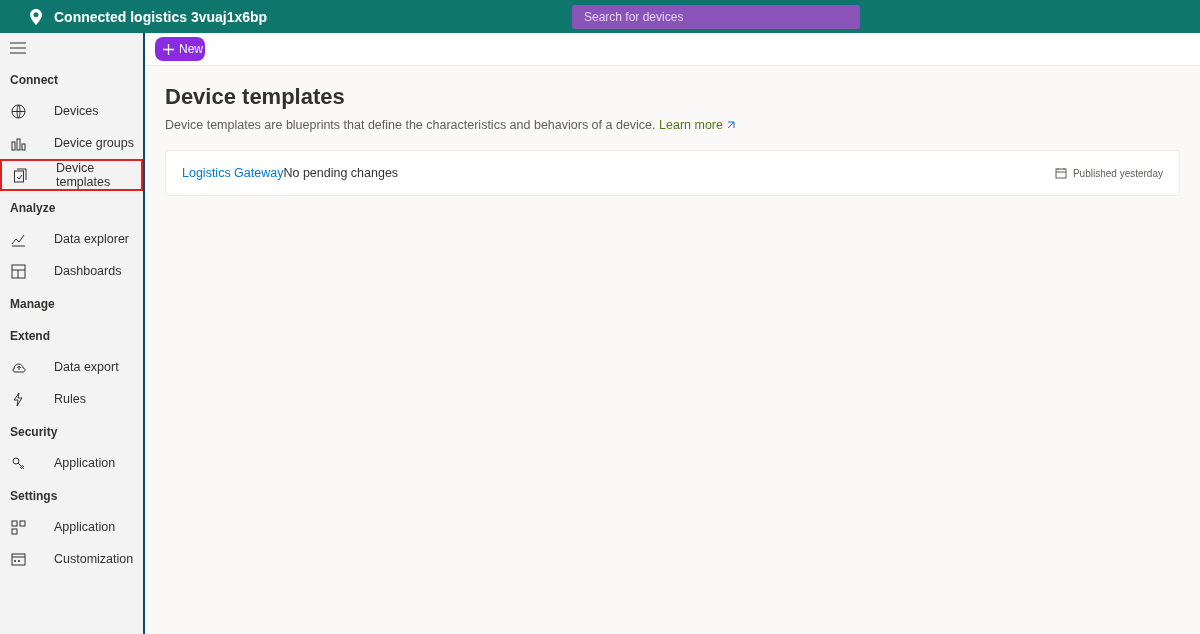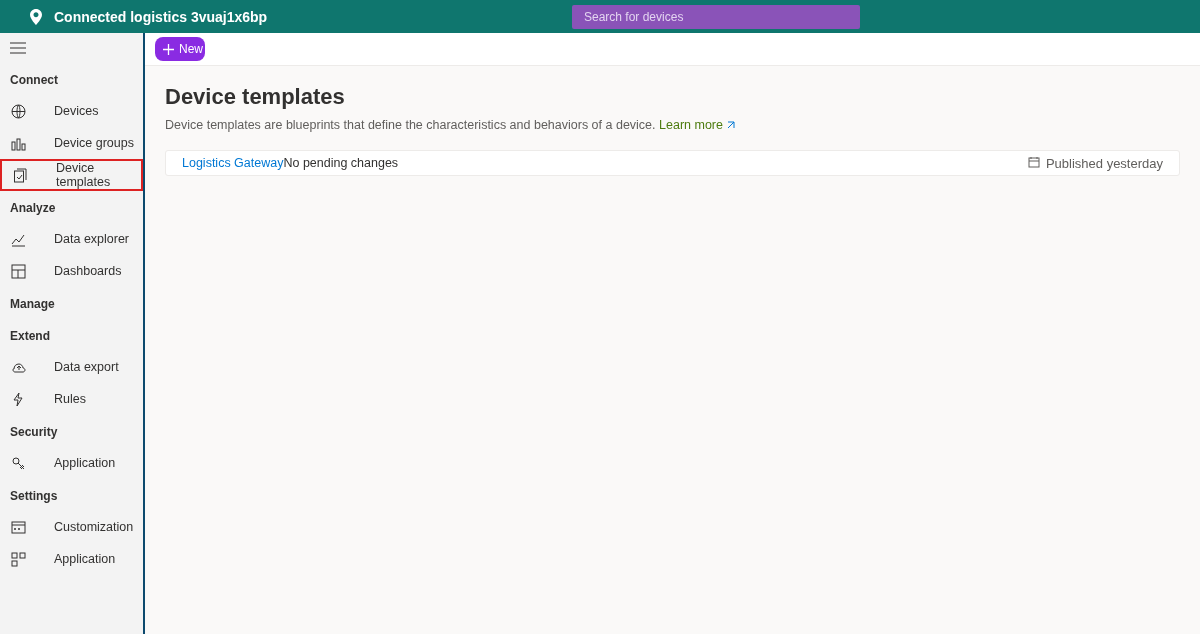--- a/index.html
+++ b/index.html
@@ -17,24 +17,24 @@
   .nav-item { display:flex; align-items:center; height:32px; padding-left:10px; gap:28px; font-size:12.5px; cursor:pointer; }
   .nav-item.sel { border:2px solid #d22; }
   .nav-icon { width:16px; height:16px; display:flex; align-items:center; justify-content:center; flex-shrink:0; }
   .main { flex:1; background:#faf9f8; display:flex; flex-direction:column; }
   .toolbar { height:33px; background:#fff; border-bottom:1px solid #edebe9; display:flex; align-items:center; padding-left:10px; }
   .new-btn { height:24px; background:#8a2be2; color:#fff; border:none; border-radius:8px; font-size:12px; padding:0 2px 0 8px; display:flex; align-items:center; gap:5px; cursor:pointer; }
   .content { padding:18px 20px; }
   .page-title { font-size:22px; font-weight:600; margin-bottom:8px; }
   .page-desc { font-size:12.5px; color:#605e5c; margin-bottom:18px; }
   .page-desc a { color:#4d7c0f; text-decoration:none; }
-  .card { background:#fff; border:1px solid #edebe9; border-radius:3px; height:26px; display:flex; align-items:center; padding:9px 16px; }
+  .card { background:#fff; border:1px solid #edebe9; border-radius:3px; height:46px; display:flex; align-items:center; padding:9px 16px; }
   .card .tname { color:#0078d4; font-size:12.5px; cursor:pointer; }
   .card .mid { flex:1; text-align:left; font-size:12.5px; color:#323130; }
-  .card .pub { font-size:13px; color:#605e5c; display:flex; align-items:flex-start; gap:6px; }
+  .card .pub { font-size:10px; color:#605e5c; display:flex; align-items:center; gap:6px; }
   svg { display:block; }
   .ext-icon { display:inline-flex; align-items:center; margin-left:2px; position:relative; top:2px; }
 </style>
 </head>
 <body>
 
 <div class="header">
   <span class="loc-icon">
     <svg width="12" height="16" viewBox="0 0 12 16">
         <path fill="#fff" d="M6 0C2.7 0 0 2.6 0 5.8 0 10 6 16 6 16s6-6 6-10.2C12 2.6 9.3 0 6 0zm0 8.2c-1.4 0-2.5-1.1-2.5-2.5S4.6 3.2 6 3.2 8.5 4.3 8.5 5.7 7.4 8.2 6 8.2z"></path>
@@ -134,37 +134,37 @@
             <path d="M7 7l6 6m-2-4l2 2m-4-0l2 2" stroke="#323130"></path>
           </svg>
       </span>
       <span>Application</span>
     </div>
 
     <div class="section-h">Settings</div>
     <div class="nav-item">
       <span class="nav-icon">
         <svg width="15" height="15" viewBox="0 0 15 15">
+            <rect x="1" y="1" width="5" height="5" fill="none" stroke="#323130"></rect>
+            <rect x="9" y="1" width="5" height="5" fill="none" stroke="#323130"></rect>
+            <rect x="1" y="9" width="5" height="5" fill="none" stroke="#323130"></rect>
+          </svg>
+      </span>
+      <span>Application</span>
+    </div>
+    <div class="nav-item">
+      <span class="nav-icon">
+        <svg width="15" height="15" viewBox="0 0 15 15">
             <rect x="1" y="2" width="13" height="11" fill="none" stroke="#323130"></rect>
             <path d="M1 5h13" stroke="#323130"></path>
             <circle cx="4" cy="9" r="1" fill="#323130"></circle>
             <circle cx="8" cy="9" r="1" fill="#323130"></circle>
           </svg>
       </span>
       <span>Customization</span>
-    </div>
-    <div class="nav-item">
-      <span class="nav-icon">
-        <svg width="15" height="15" viewBox="0 0 15 15">
-            <rect x="1" y="1" width="5" height="5" fill="none" stroke="#323130"></rect>
-            <rect x="9" y="1" width="5" height="5" fill="none" stroke="#323130"></rect>
-            <rect x="1" y="9" width="5" height="5" fill="none" stroke="#323130"></rect>
-          </svg>
-      </span>
-      <span>Application</span>
     </div>
   </div>
 
   <div class="main">
     <div class="toolbar">
       <button class="new-btn">
         <span>
           <svg width="11" height="11" viewBox="0 0 11 11">
               <path d="M5.5 0v11M0 5.5h11" stroke="#fff" stroke-width="1.3"></path>
             </svg>

